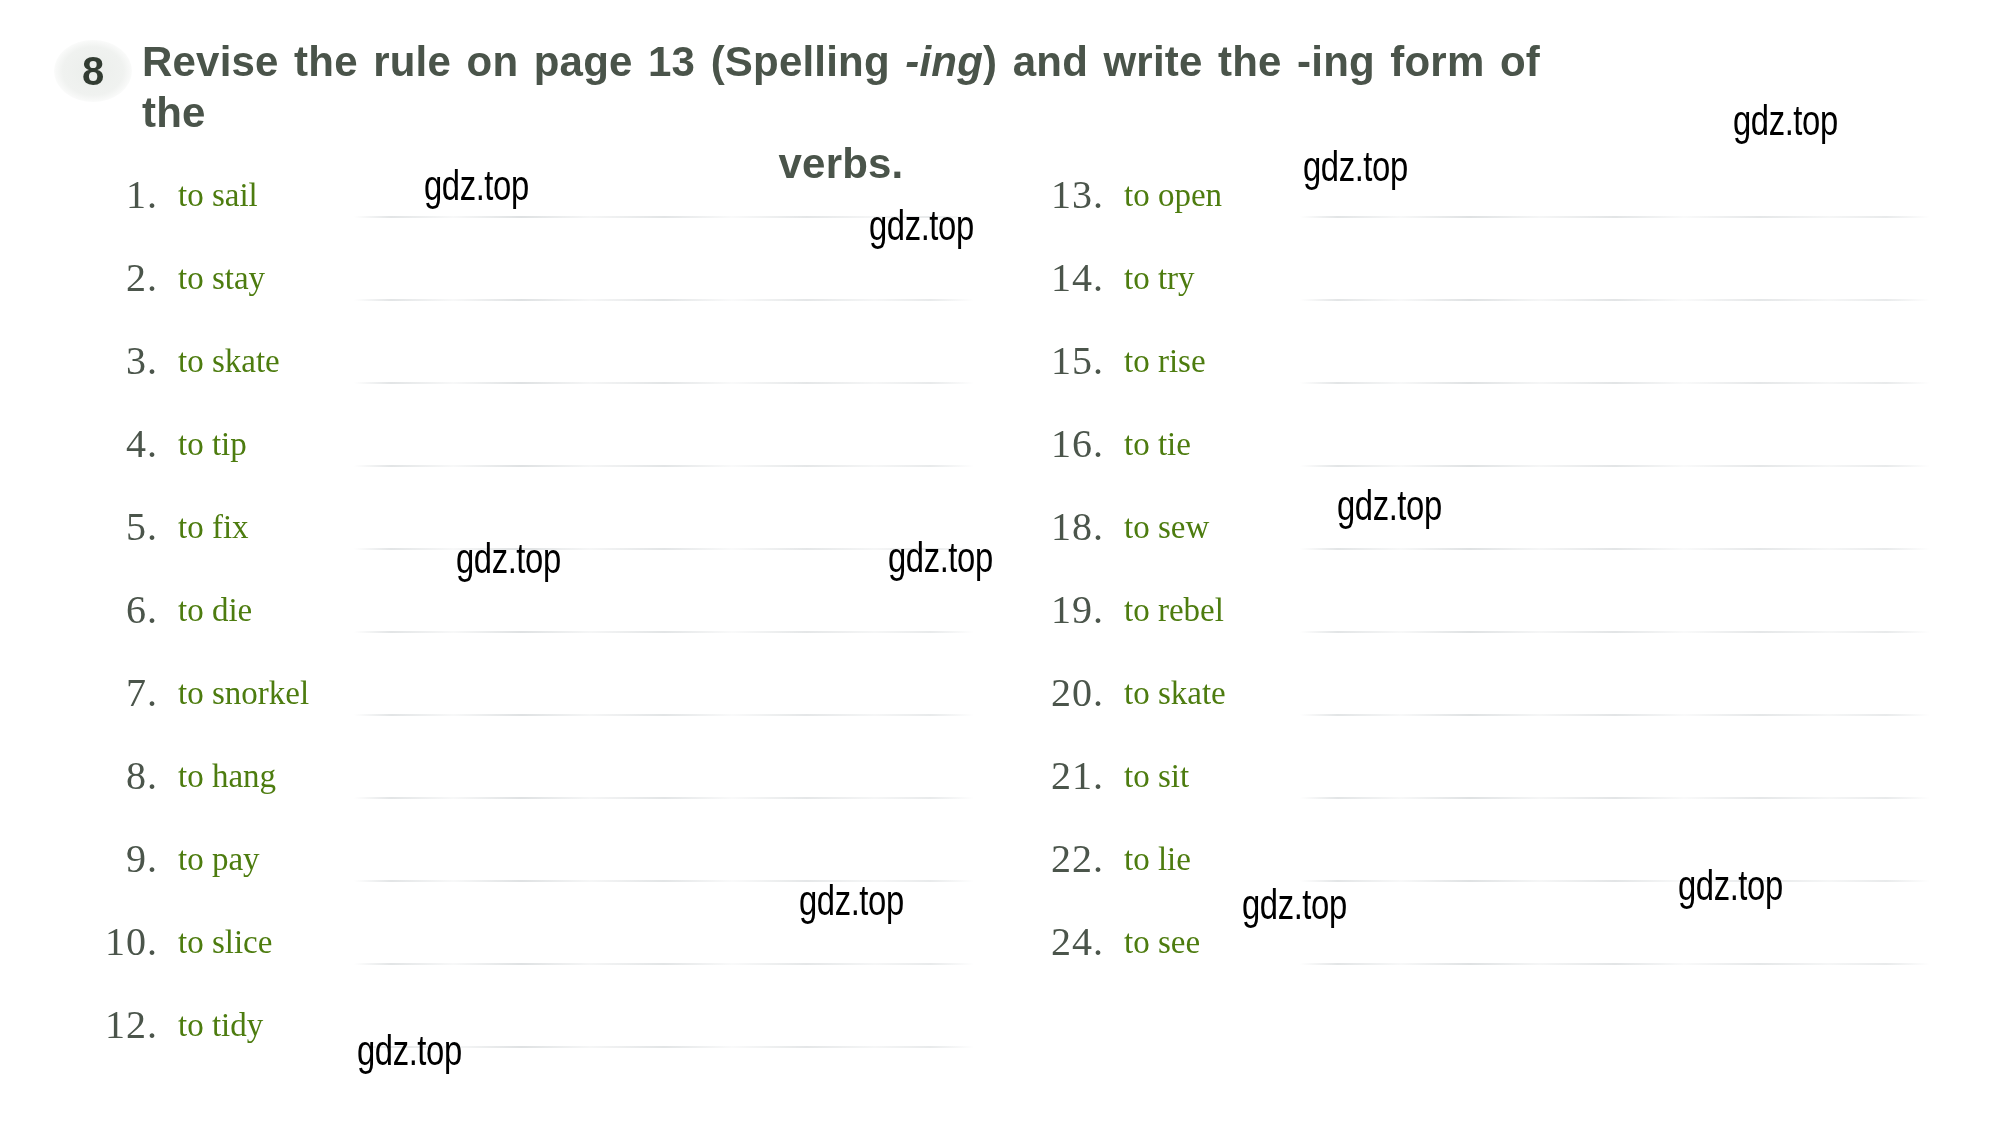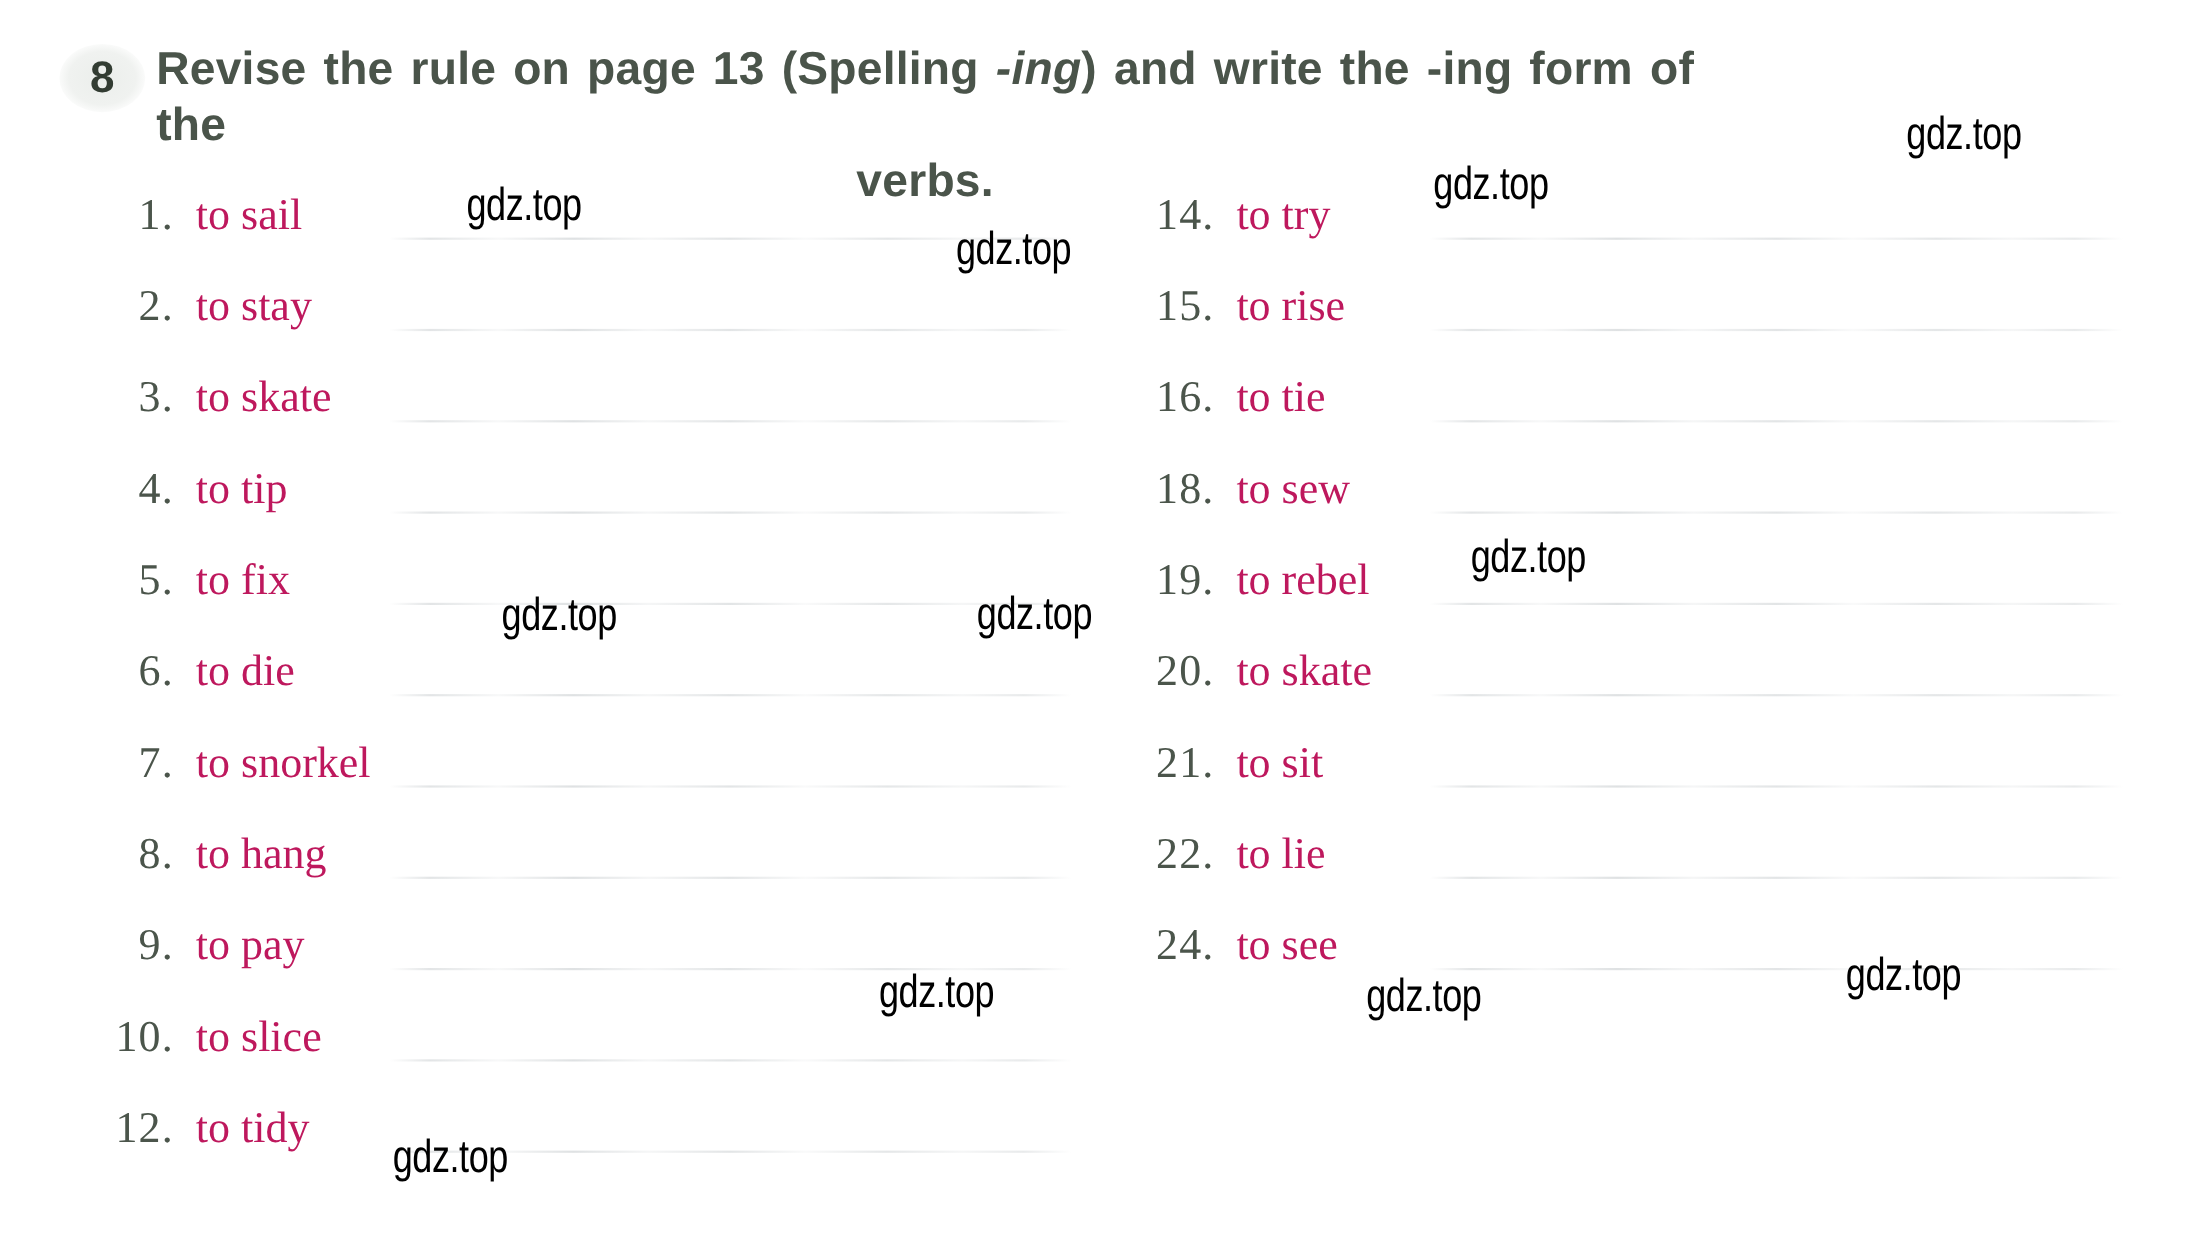--- a/index.html
+++ b/index.html
@@ -93,23 +93,23 @@
     text-align: right;
     font-size: 40px;
     line-height: 54px;
     color: #4b554b;
     letter-spacing: 1px;
   }
   .verb-text {
     position: absolute;
     left: 124px;
     top: 0px;
-    font-size: 40px;
+    font-size: 33px;
     line-height: 54px;
-    color: #be185d;
+    color: #4d7c0f;
     white-space: nowrap;
     text-align: right;
   }
   
   .answer-rule {
     position: absolute;
     left: 300px;
     top: 48px;
     right: 10px;
     height: 2px;
@@ -211,20 +211,25 @@
       <div class="verb-row">
         <div class="answer-rule"></div>
         <div class="verb-num">12.</div>
         <div class="verb-text">to tidy</div>
       </div>
     </div>
 
   <div class="column" id="column-right">
       <div class="verb-row">
         <div class="answer-rule"></div>
+        <div class="verb-num">13.</div>
+        <div class="verb-text">to open</div>
+      </div>
+      <div class="verb-row">
+        <div class="answer-rule"></div>
         <div class="verb-num">14.</div>
         <div class="verb-text">to try</div>
       </div>
       <div class="verb-row">
         <div class="answer-rule"></div>
         <div class="verb-num">15.</div>
         <div class="verb-text">to rise</div>
       </div>
       <div class="verb-row">
         <div class="answer-rule"></div>

